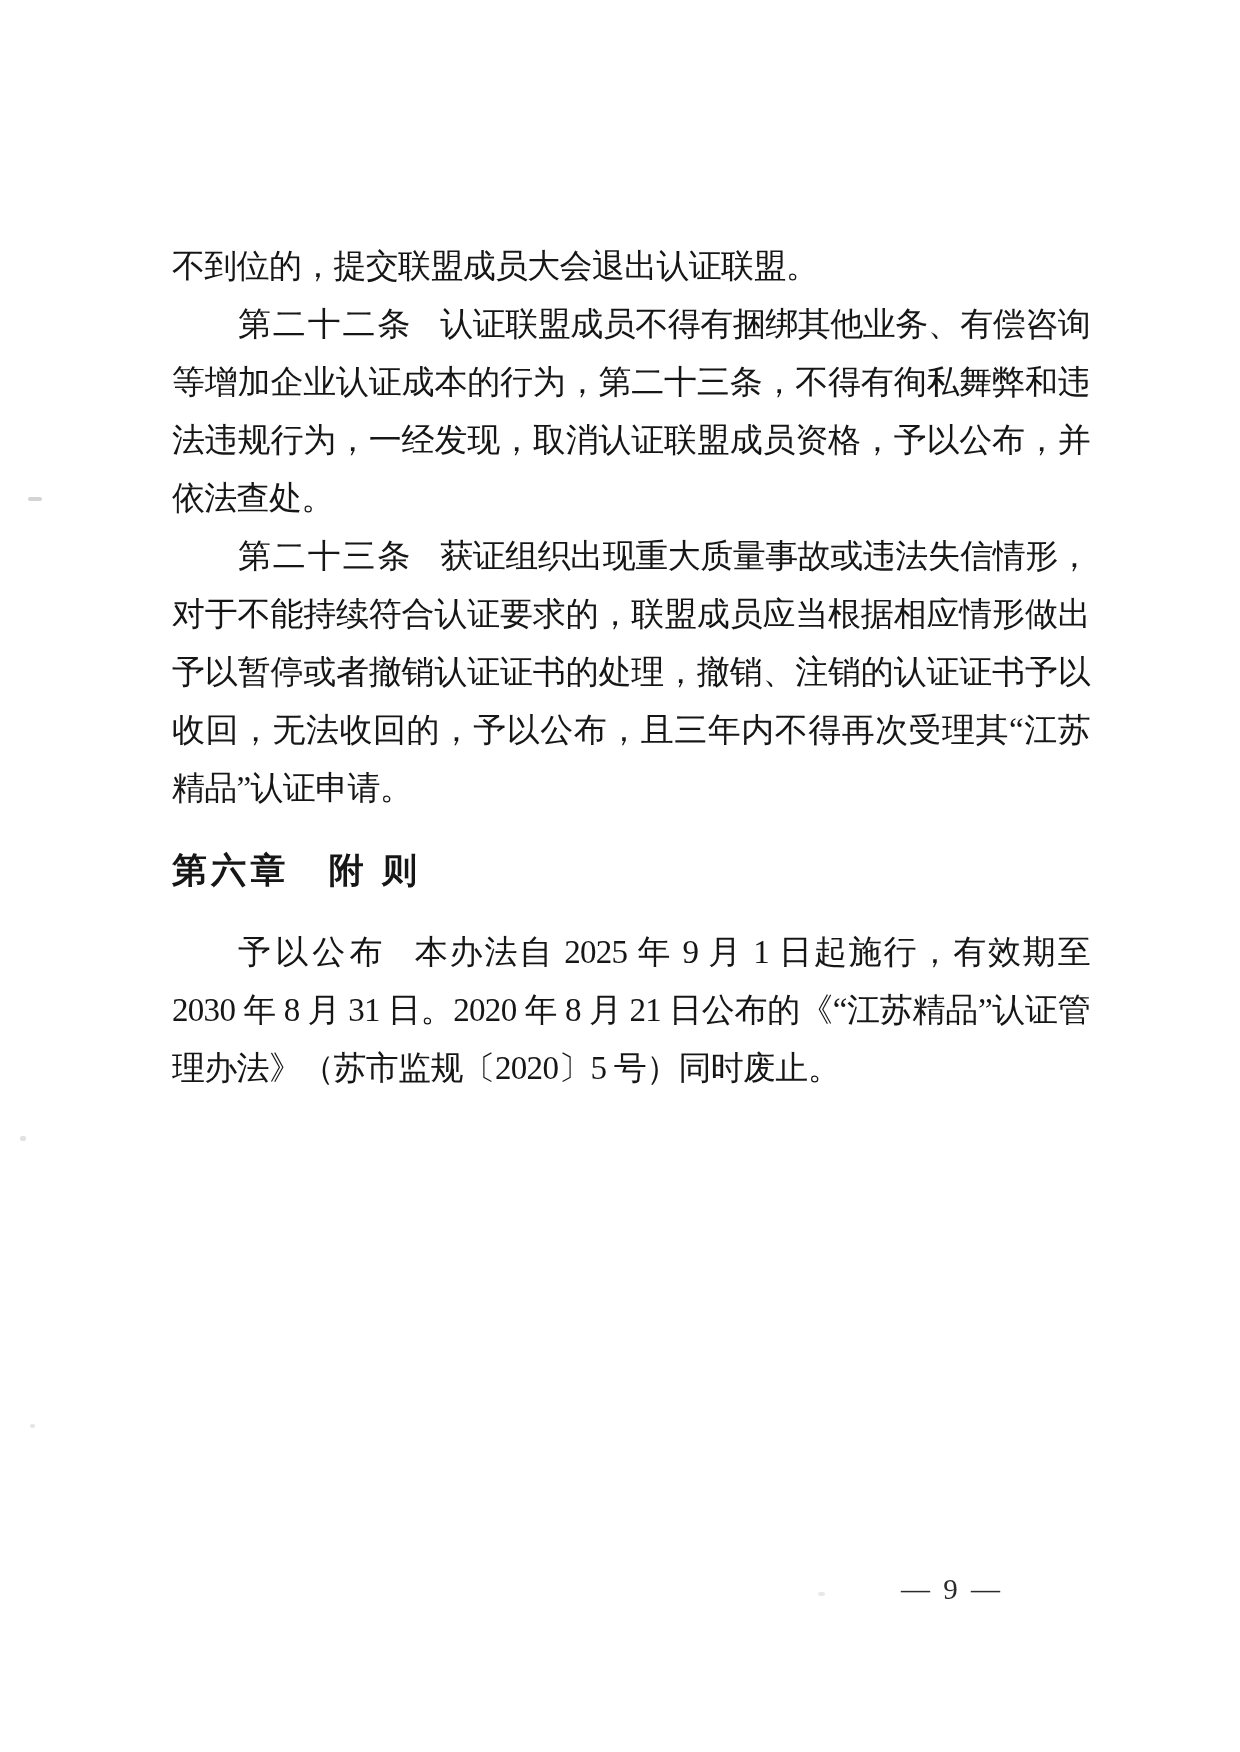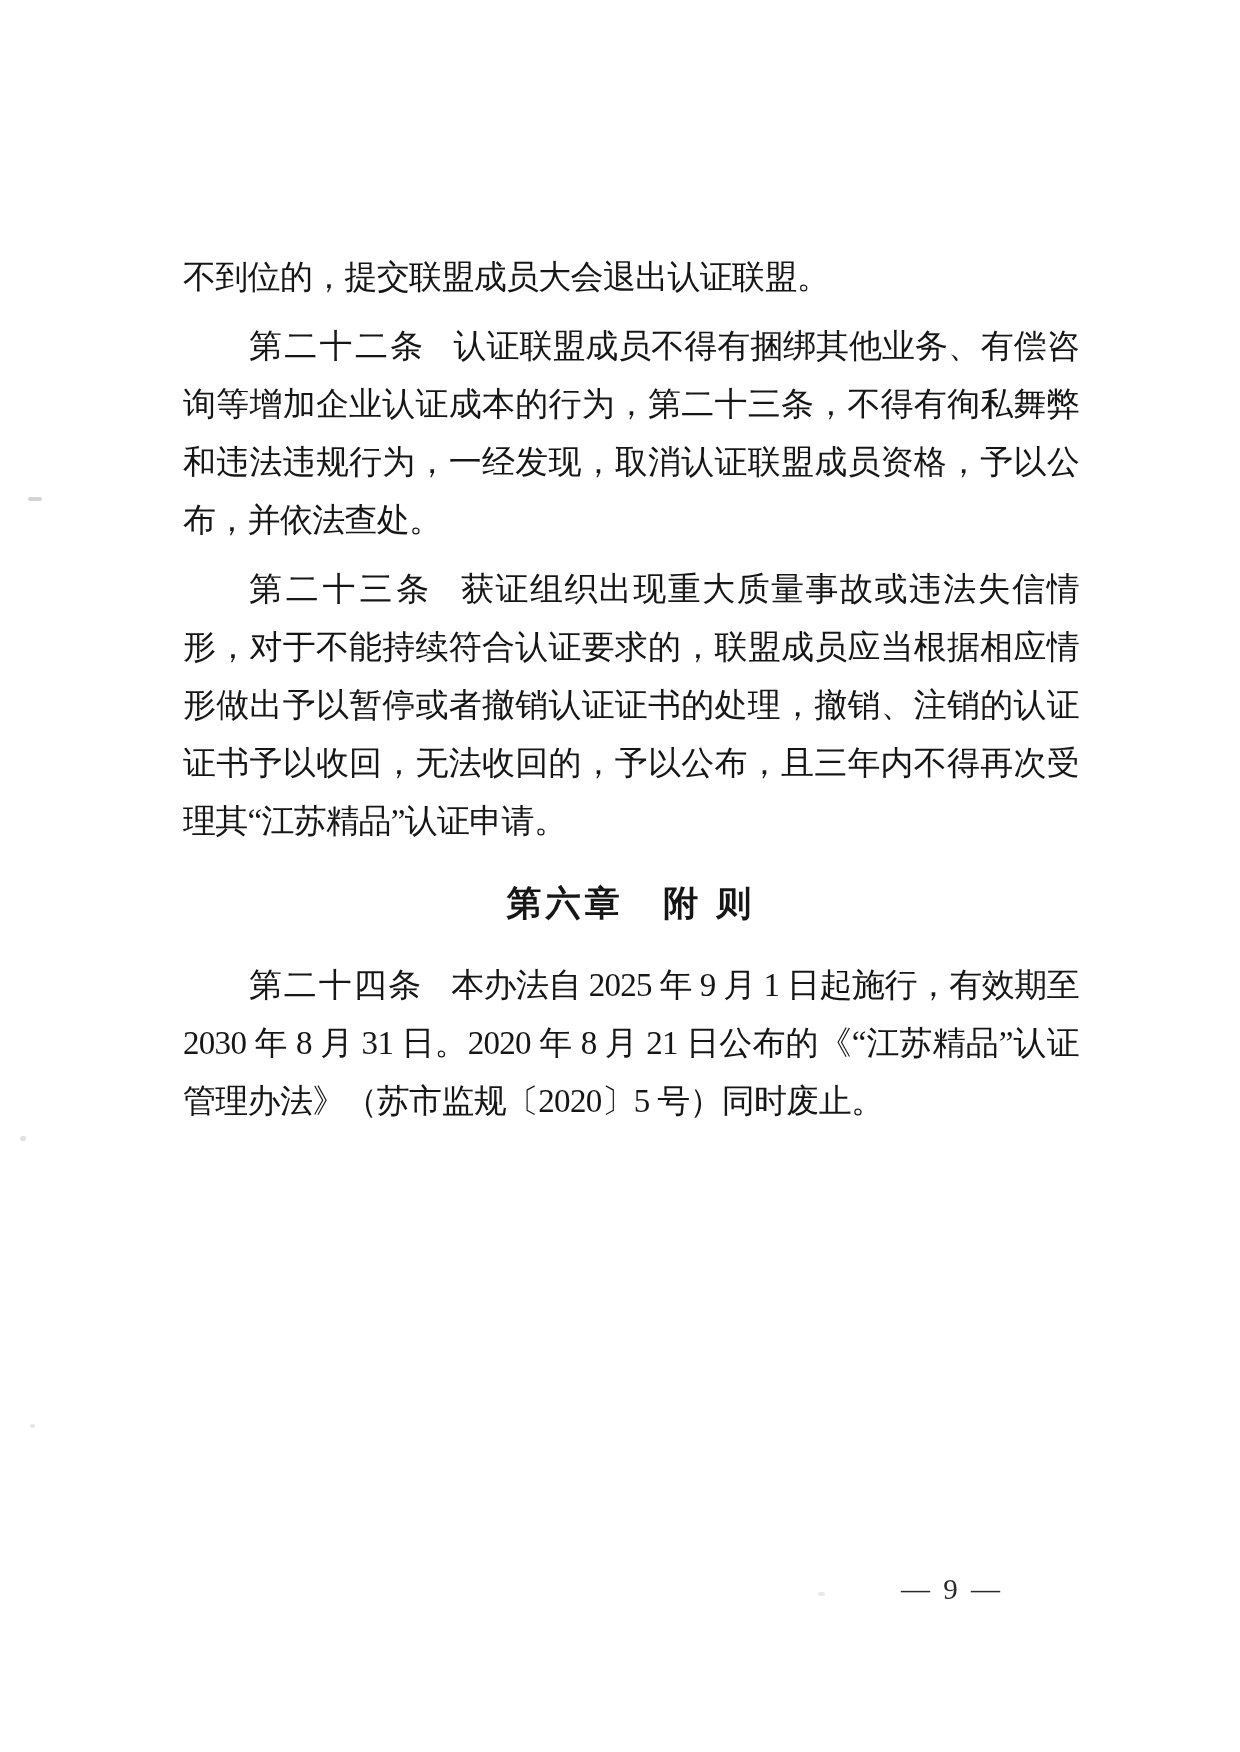--- a/index.html
+++ b/index.html
@@ -14,35 +14,35 @@
   }
   .doc-body{
     position:absolute;
     left:172px;top:237px;width:918px;
     font-size:33px;
     line-height:58px;
     letter-spacing:-0.7px;
     text-align:justify;
     text-justify:inter-ideograph;
   }
-  .para{margin:11px;text-indent:2em;}
+  .para{margin:0;text-indent:2em;}
   .para.continuation{text-indent:0;}
   .lead{
     font-weight:400;
     font-family:"Liberation Sans","DejaVu Sans",sans-serif;
     margin-right:0.85em;
     letter-spacing:0.05em;
   }
   .chapter{
     margin:24px 0;
     font-size:35px;
     line-height:58px;
     font-weight:700;
     font-family:"Liberation Sans","DejaVu Sans",sans-serif;
-    text-align:center;
+    text-align:left;
     letter-spacing:0.12em;
     text-indent:0;
   }
   .pagenum{
     position:absolute;
     left:872px;top:1572px;width:160px;
     font-size:29px;
     line-height:34px;
     letter-spacing:3px;
     text-align:center;
@@ -70,21 +70,21 @@
       <span class="lead">第二十二条</span><span>认证联盟成员不得有捆绑其他业务、有偿咨询等增加企业认证成本的行为，第二十三条，不得有徇私舞弊和违法违规行为，一经发现，取消认证联盟成员资格，予以公布，并依法查处。</span>
     </p>
 
     <p class="para">
       <span class="lead">第二十三条</span><span>获证组织出现重大质量事故或违法失信情形，对于不能持续符合认证要求的，联盟成员应当根据相应情形做出予以暂停或者撤销认证证书的处理，撤销、注销的认证证书予以收回，无法收回的，予以公布，且三年内不得再次受理其“江苏精品”认证申请。</span>
     </p>
 
     <h2 class="chapter">第六章　附 则</h2>
 
     <p class="para">
-      <span class="lead">第二十四条</span><span>本办法自 2025 年 9 月 1 日起施行，有效期至 2030 年 8 月 31 日。2020 年 8 月 21 日公布的《“江苏精品”认证管理办法》（苏市监规〔2020〕5 号）同时废止。</span>
+      <span class="lead">予以公布</span><span>本办法自 2025 年 9 月 1 日起施行，有效期至 2030 年 8 月 31 日。2020 年 8 月 21 日公布的《“江苏精品”认证管理办法》（苏市监规〔2020〕5 号）同时废止。</span>
     </p>
 
   </div>
 
   <div class="pagenum">— 9 —</div>
 
   <div class="artifact a1"></div>
   <div class="artifact a2"></div>
   <div class="artifact a3"></div>
   <div class="artifact a4"></div>

